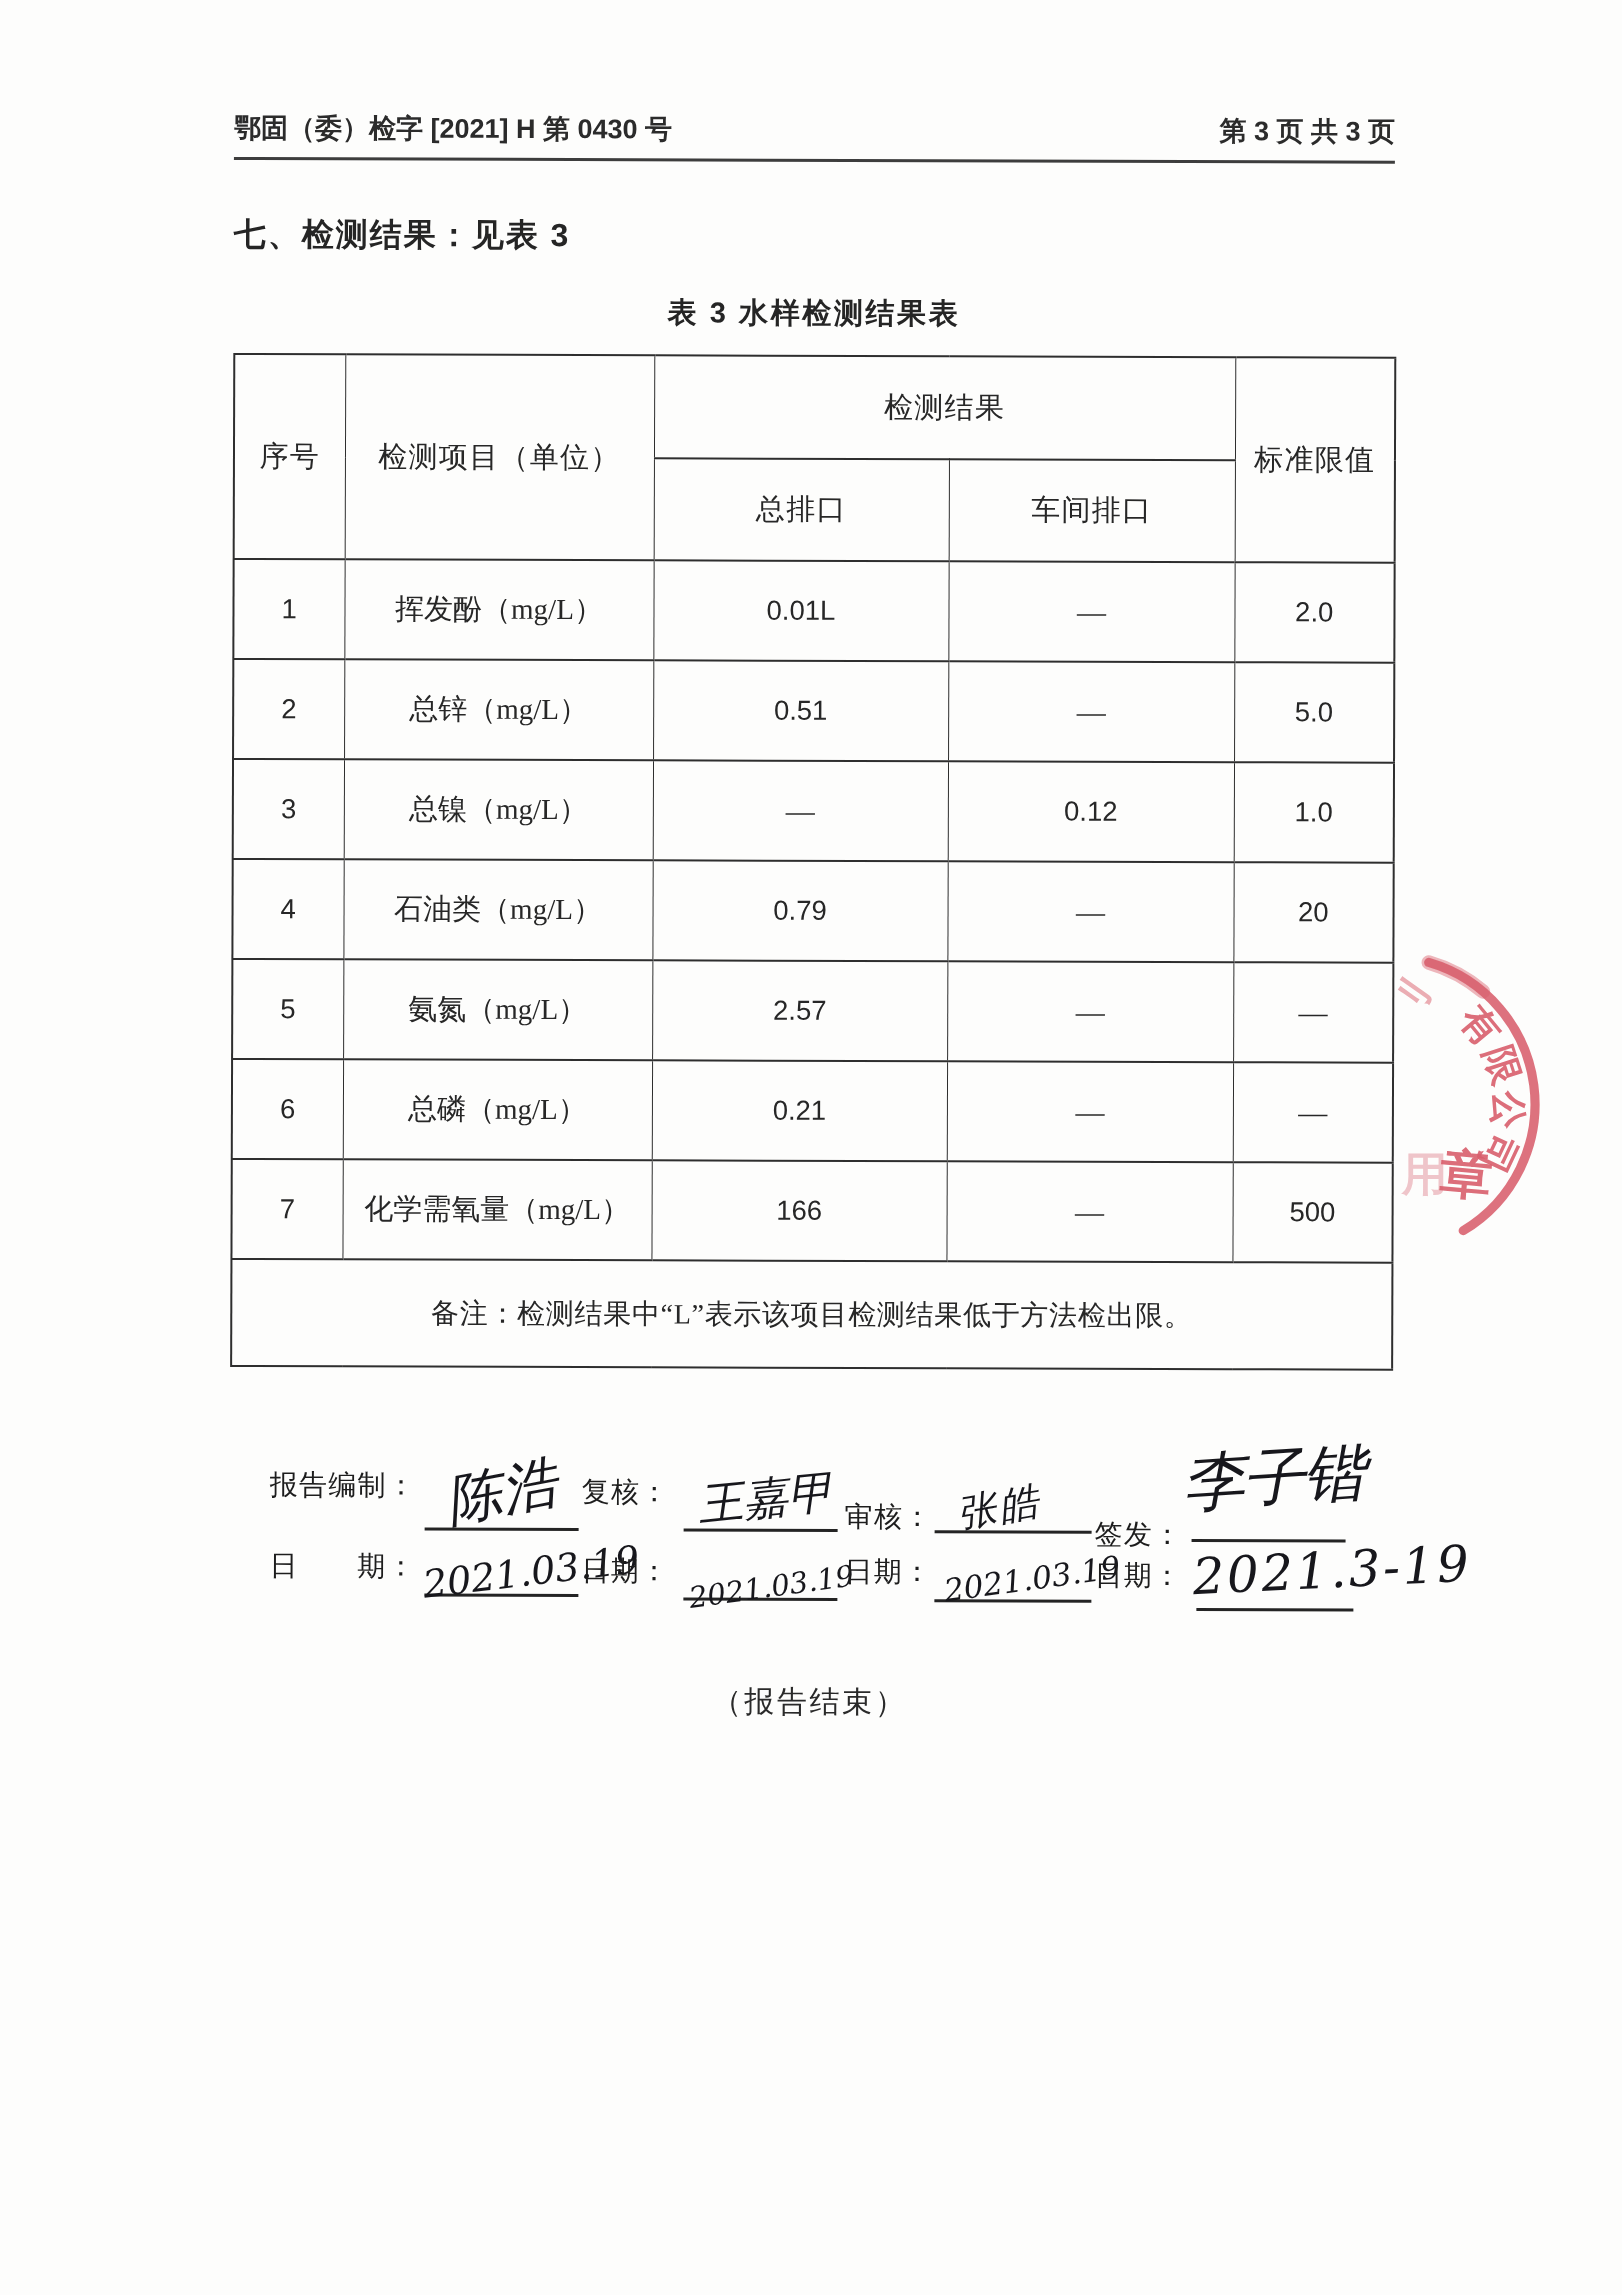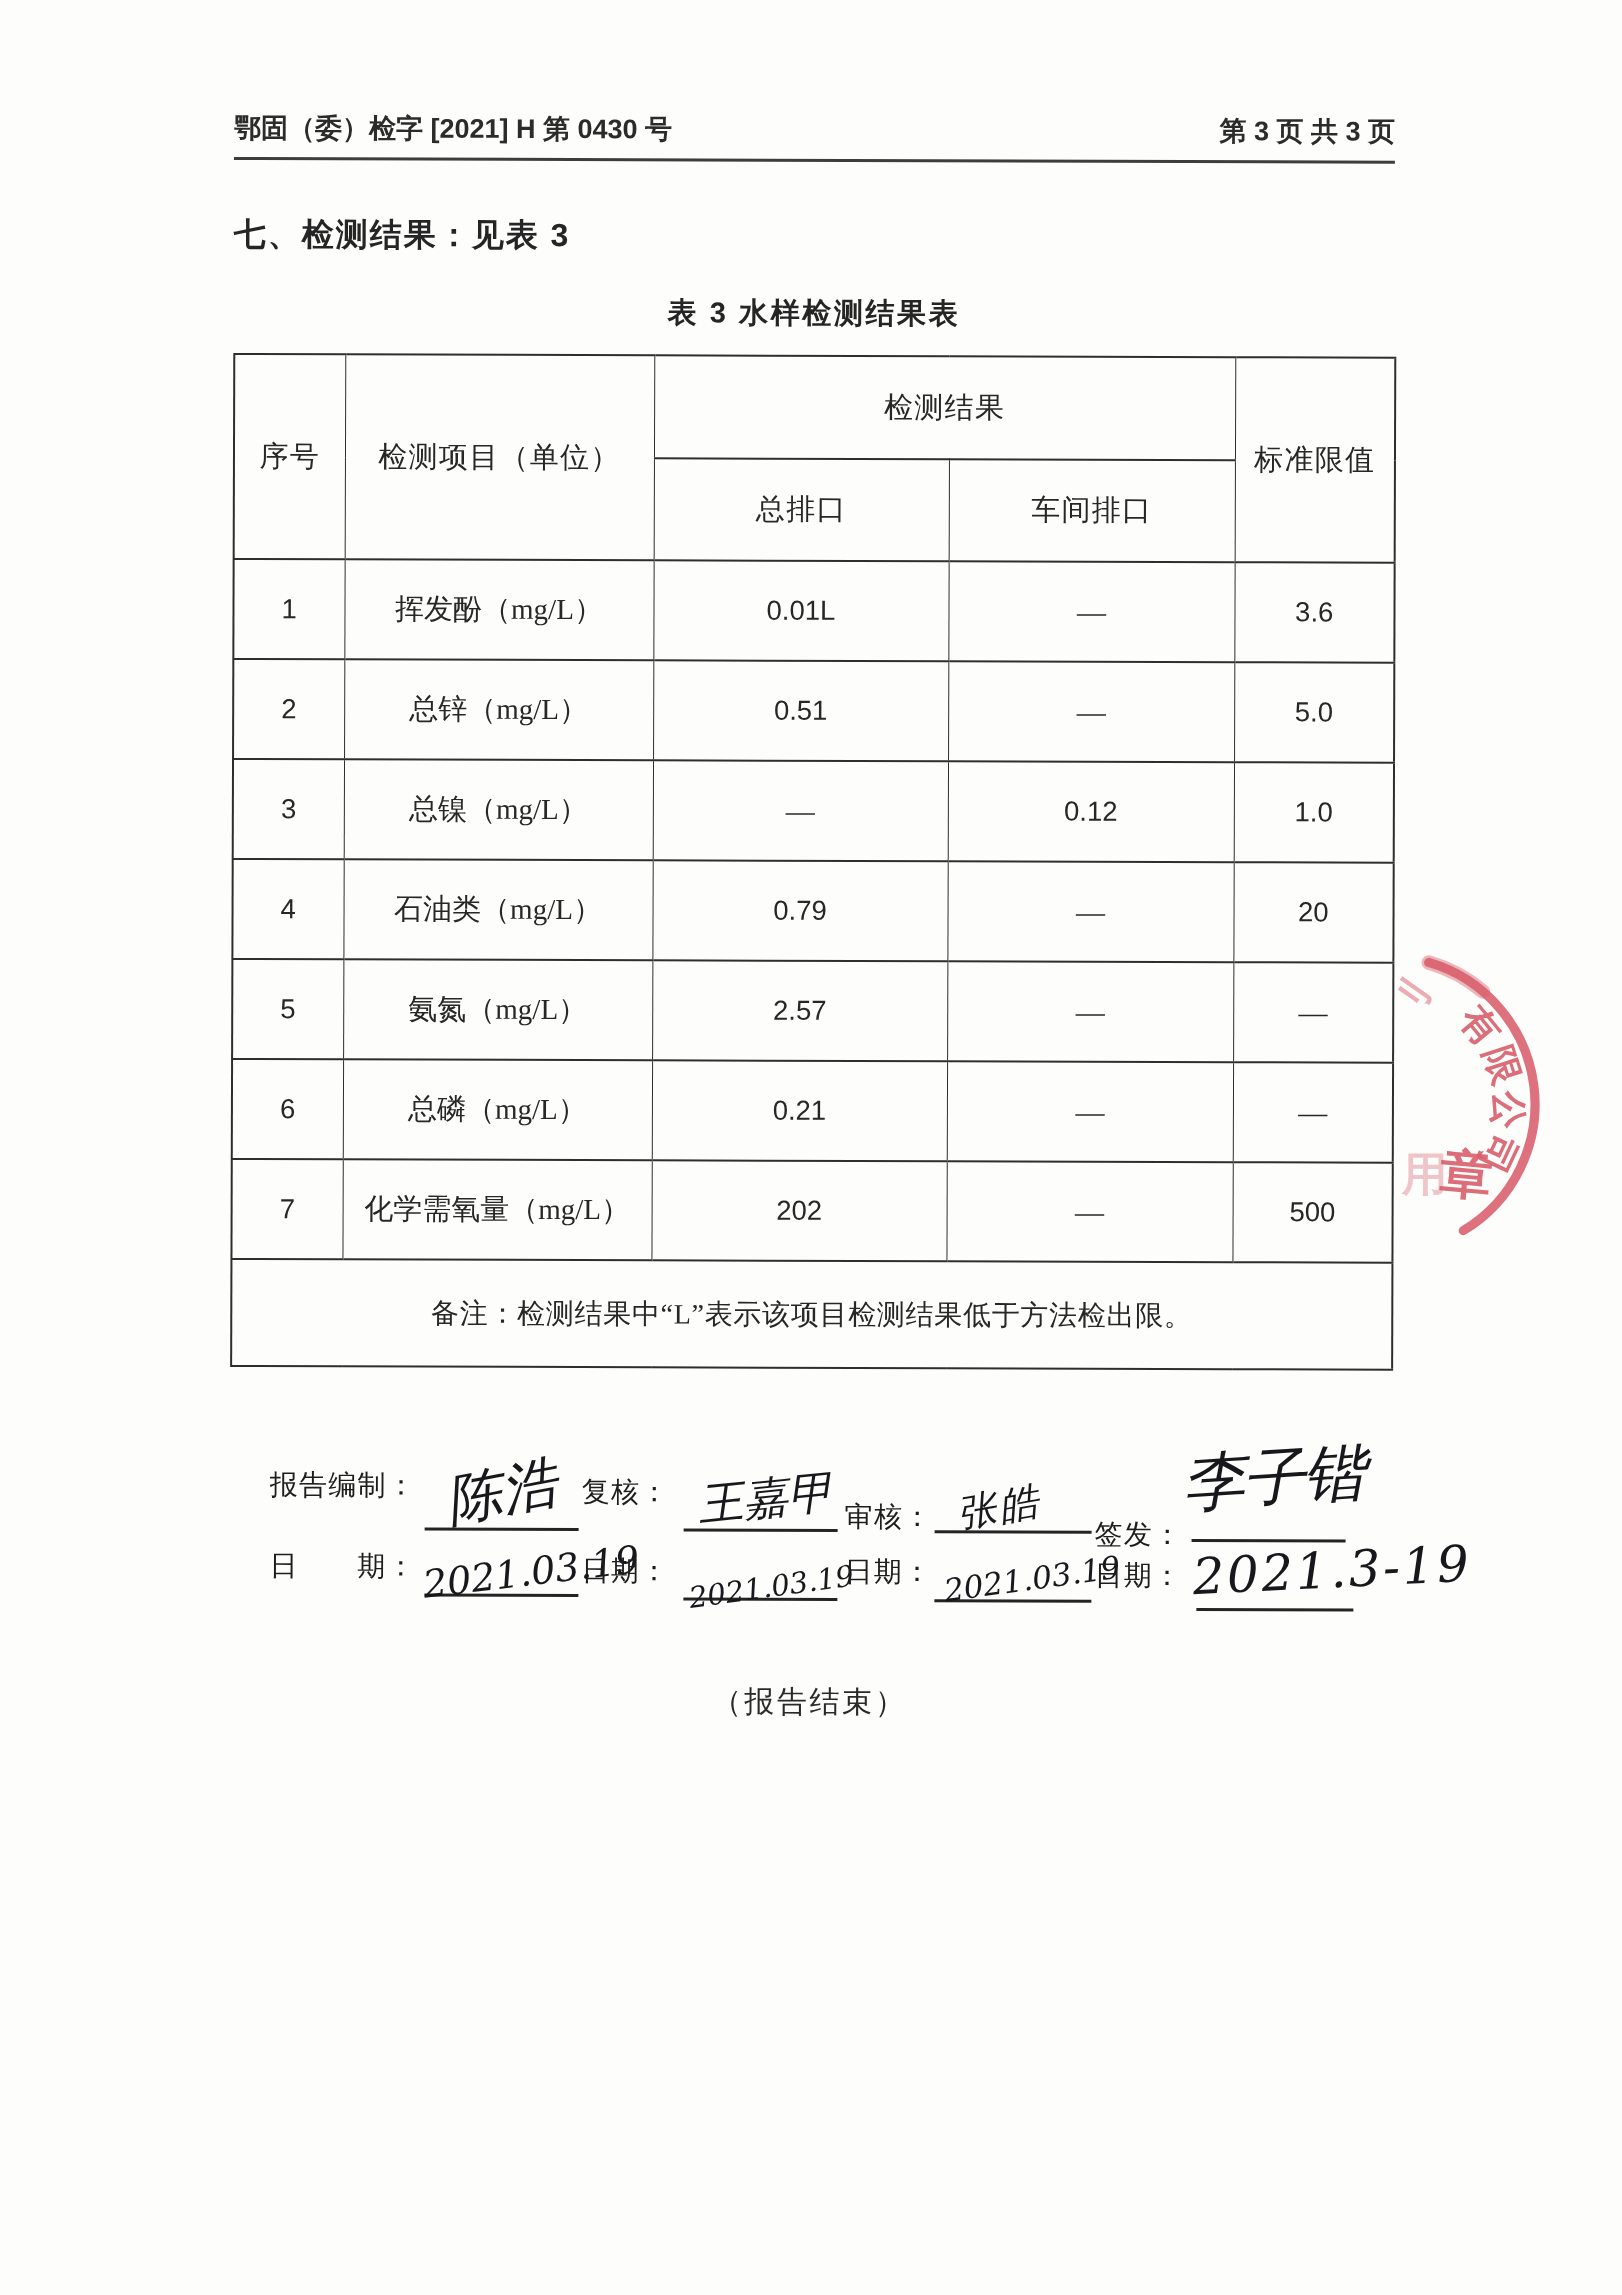--- a/index.html
+++ b/index.html
@@ -116,21 +116,21 @@
       <tr class="hrow2">
         <th class="th-cjk">总排口</th>
         <th class="th-cjk">车间排口</th>
       </tr>
 
       <tr class="drow">
         <td class="num">1</td>
         <td>挥发酚（mg/L）</td>
         <td class="num">0.01L</td>
         <td class="dash">—</td>
-        <td class="num">3.6</td>
+        <td class="num">2.0</td>
       </tr>
       <tr class="drow">
         <td class="num">2</td>
         <td>总锌（mg/L）</td>
         <td class="num">0.51</td>
         <td class="dash">—</td>
         <td class="num">5.0</td>
       </tr>
       <tr class="drow">
         <td class="num">3</td>
@@ -156,21 +156,21 @@
       <tr class="drow">
         <td class="num">6</td>
         <td>总磷（mg/L）</td>
         <td class="num">0.21</td>
         <td class="dash">—</td>
         <td class="dash">—</td>
       </tr>
       <tr class="drow">
         <td class="num">7</td>
         <td>化学需氧量（mg/L）</td>
-        <td class="num">202</td>
+        <td class="num">166</td>
         <td class="dash">—</td>
         <td class="num">500</td>
       </tr>
 
       <tr class="nrow">
         <td class="note-cell" colspan="5">备注：检测结果中“L”表示该项目检测结果低于方法检出限。</td>
       </tr>
     </tbody>
       </table>
 

